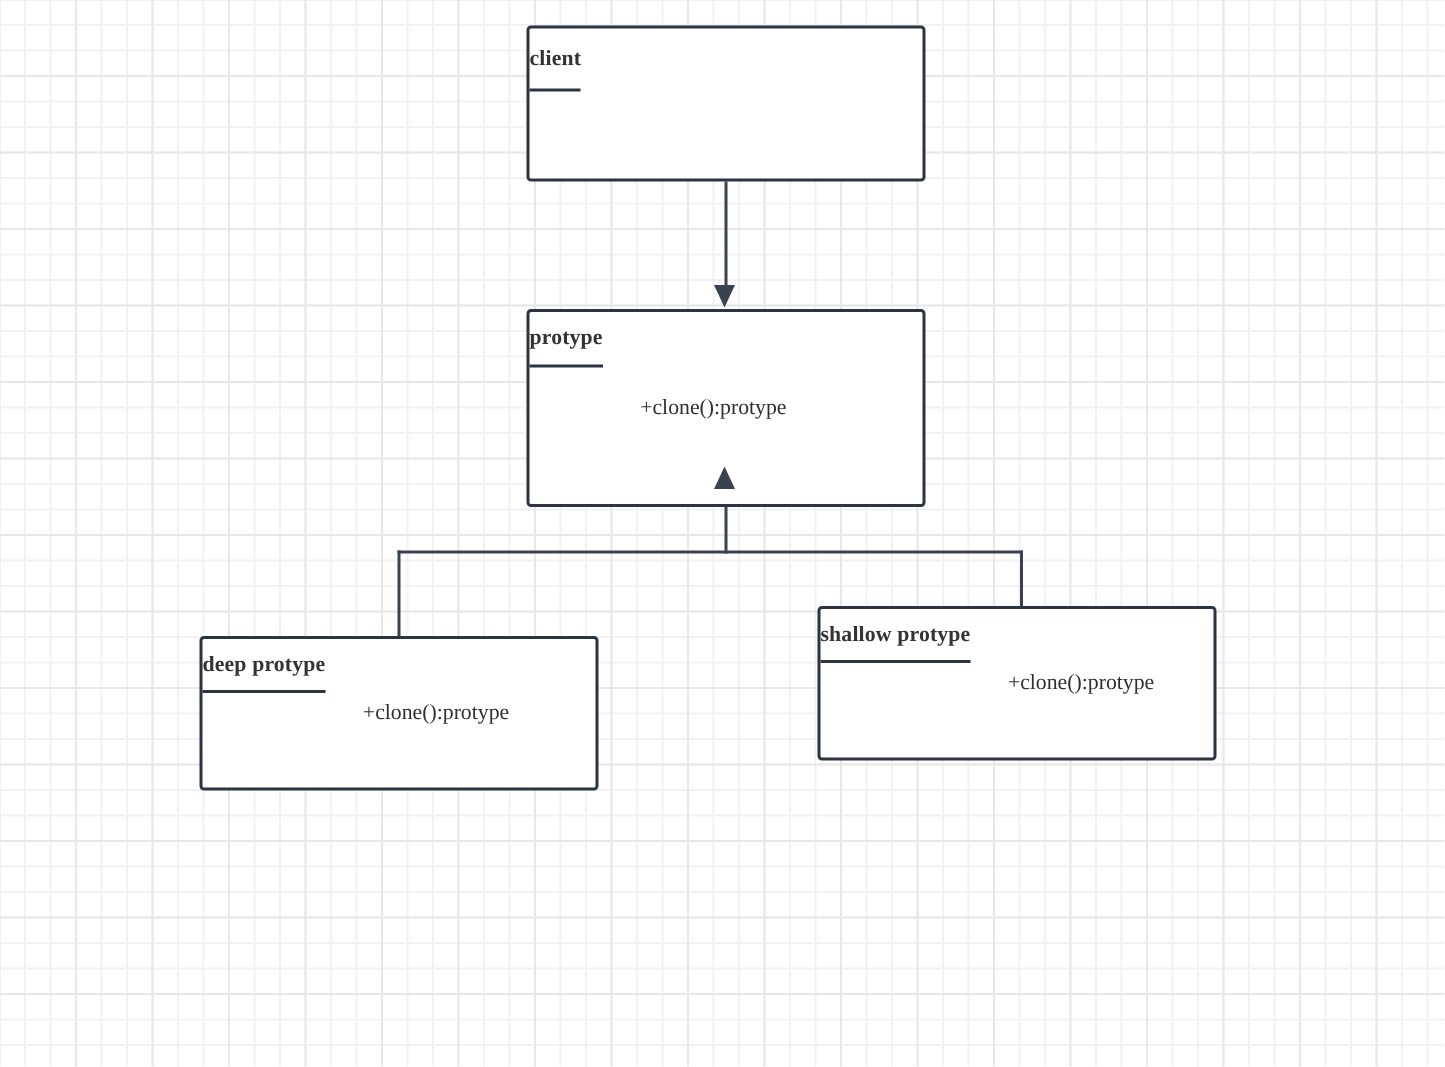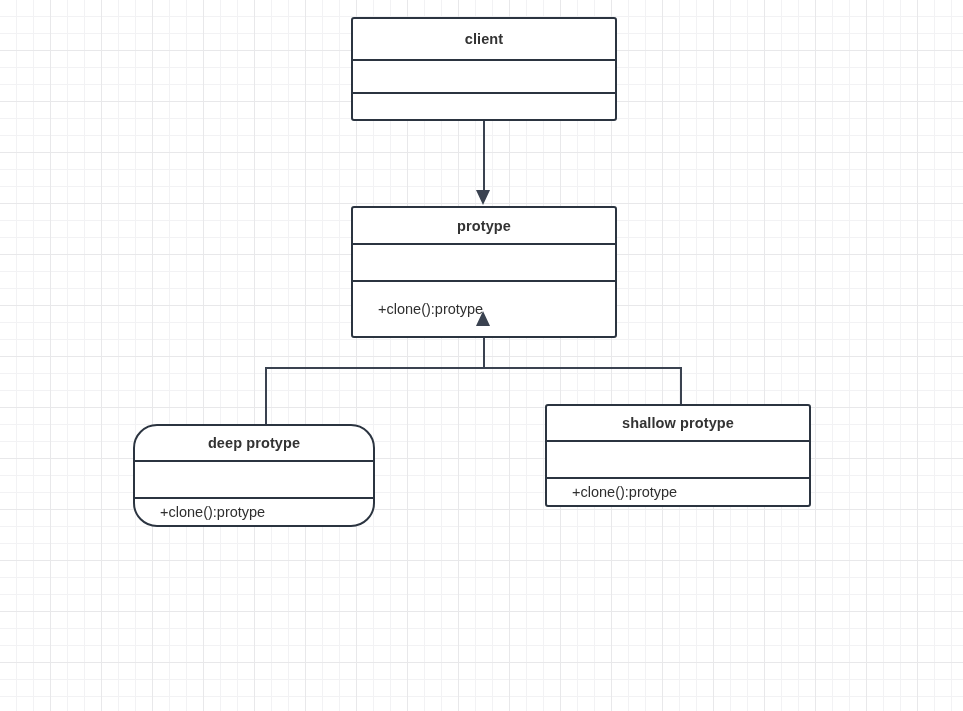--- a/index.html
+++ b/index.html
@@ -29,22 +29,23 @@
     font-family: "Liberation Sans", "DejaVu Sans", sans-serif;
   }
 
   .uml-class {
     position: absolute;
     box-sizing: border-box;
     background: #ffffff;
     border: 2px solid #2b3440;
     border-radius: 3px;
     display: flex;
-    flex-direction: column;
+    flex-direction: row;
     z-index: 3;
+    font-family: Liberation Serif, serif;
   }
 
   .uml-title {
     flex: 0 0 auto;
     display: flex;
     align-items: center;
     justify-content: center;
     font-weight: bold;
     font-size: 14.5px;
     color: #333333;
@@ -103,21 +104,21 @@
     <div class="uml-attrs" style="height:31px;"></div>
     <div class="uml-methods"></div>
   </div>
 
   <div class="uml-class" style="left:351px; top:206px; width:266px; height:132px;">
     <div class="uml-title" style="height:35px;">protype</div>
     <div class="uml-attrs" style="height:35px;"></div>
     <div class="uml-methods">+clone():protype</div>
   </div>
 
-  <div class="uml-class" style="left:133px; top:424px; width:242px; height:103px;border-radius:24px;">
+  <div class="uml-class" style="left:133px; top:424px; width:266px; height:103px;">
     <div class="uml-title" style="height:34px;">deep protype</div>
     <div class="uml-attrs" style="height:35px;"></div>
     <div class="uml-methods">+clone():protype</div>
   </div>
 
   <div class="uml-class" style="left:545px; top:404px; width:266px; height:103px;">
     <div class="uml-title" style="height:34px;">shallow protype</div>
     <div class="uml-attrs" style="height:35px;"></div>
     <div class="uml-methods">+clone():protype</div>
   </div>

